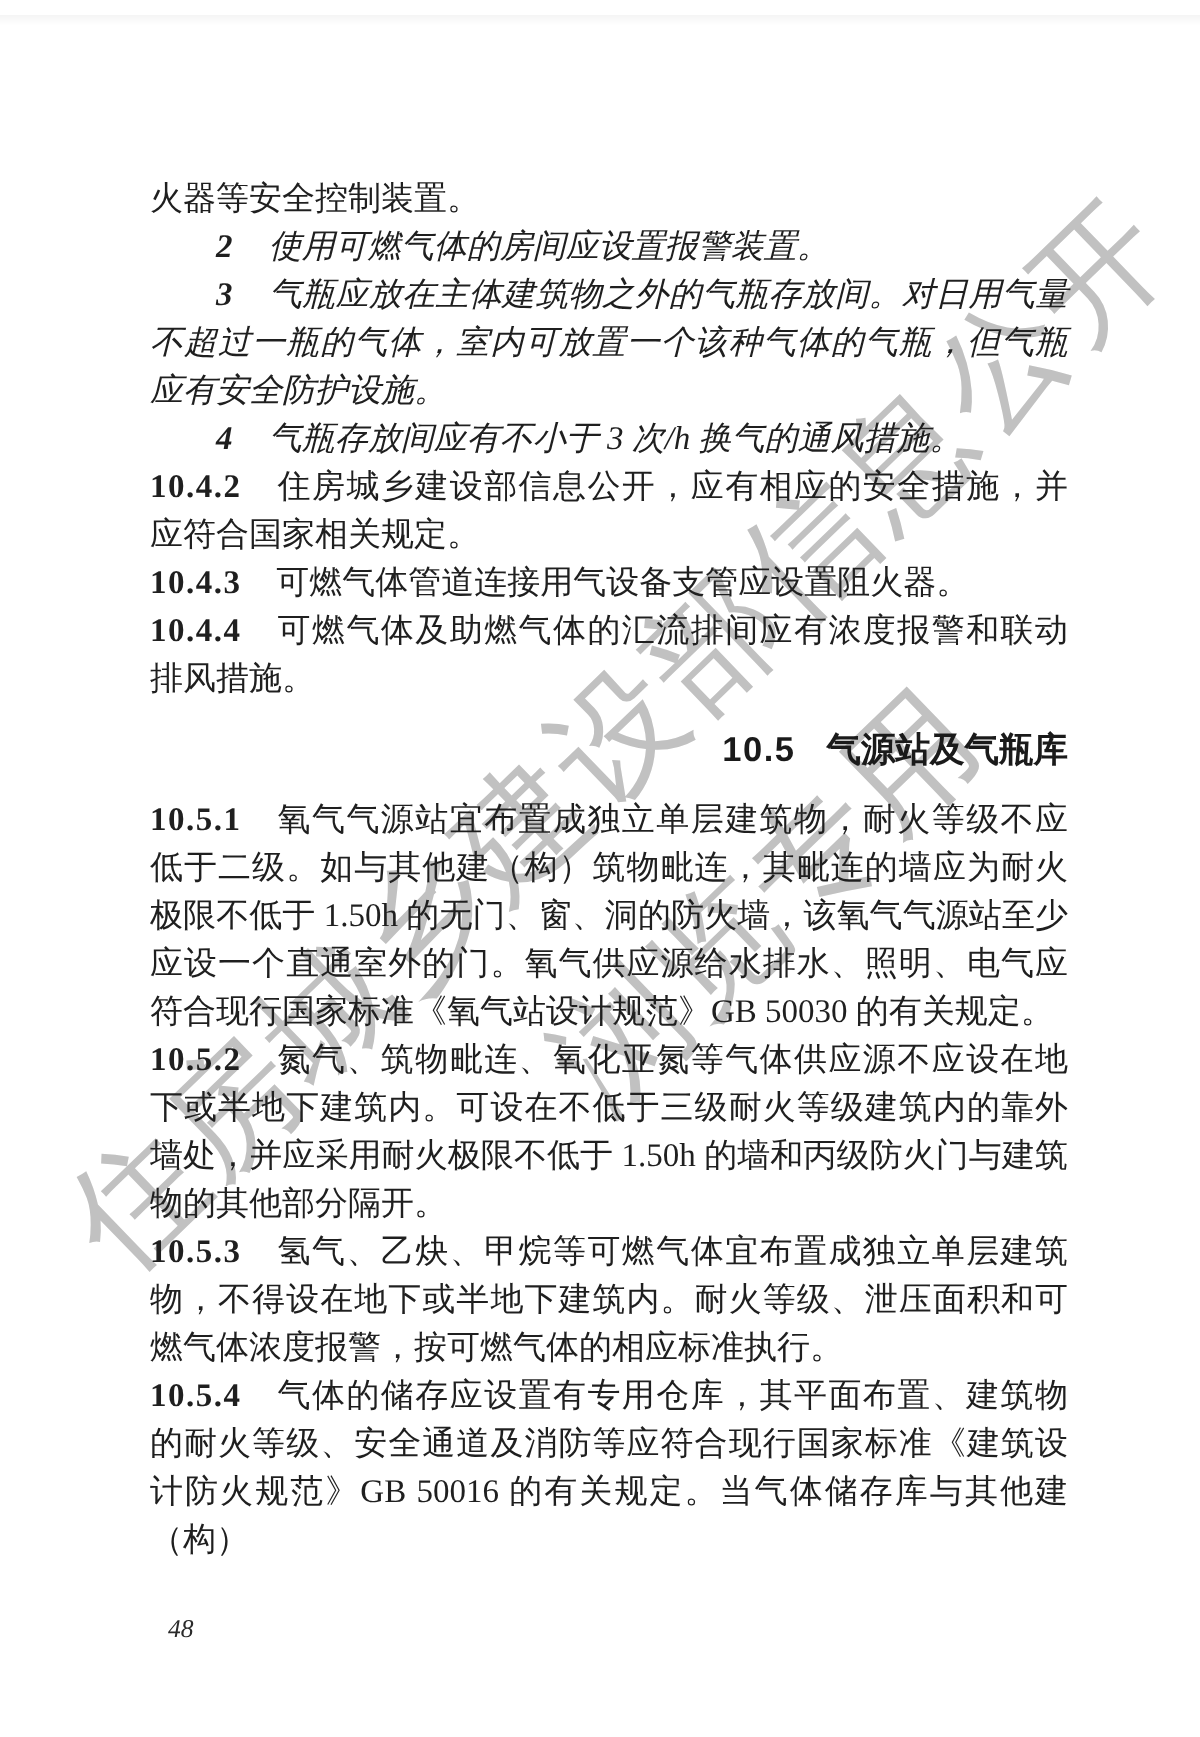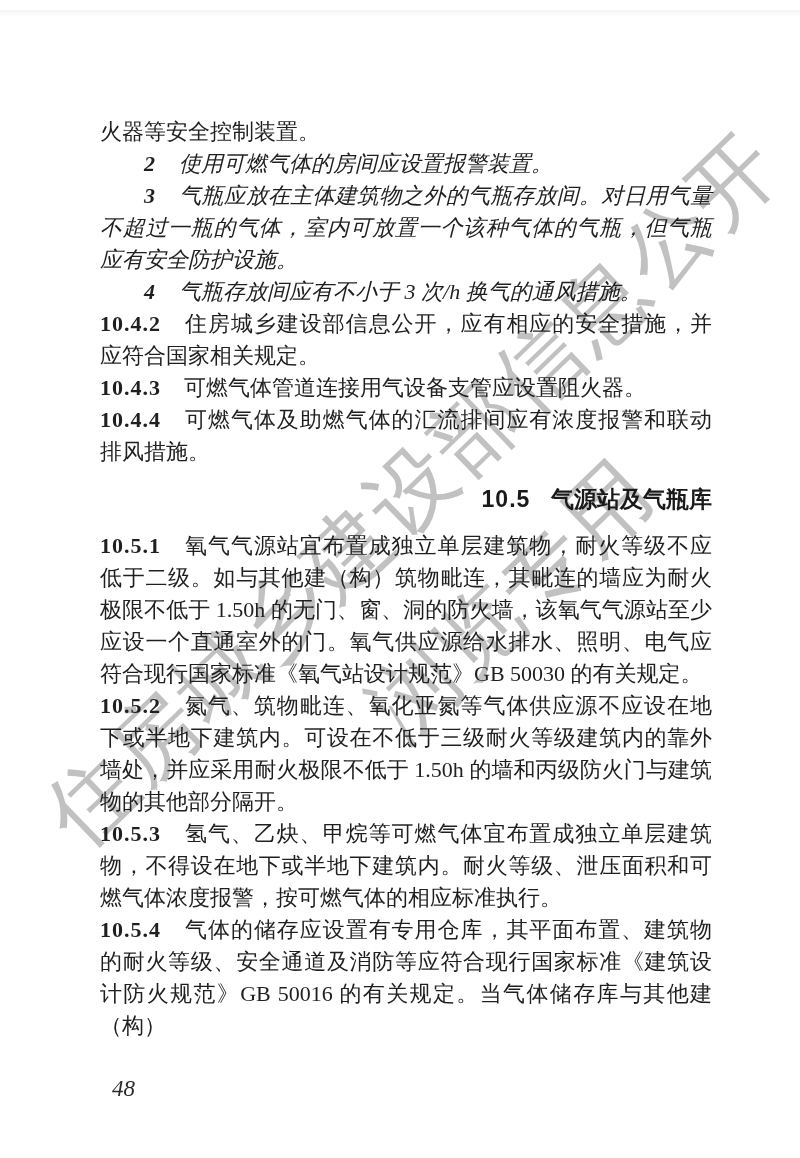--- a/index.html
+++ b/index.html
@@ -63,21 +63,21 @@
     font-weight: bold;
     font-family: "Liberation Sans", "DejaVu Sans", sans-serif;
     color: #1a1a1a;
   }
   .heading .hnum { margin-right: 0.9em; letter-spacing: 1px; }
   .pageno {
     position: absolute;
     z-index: 2;
     left: 112px;
     top: 1076px;
-    font-size: 23px;
+    font-size: 17px;
     font-style: italic;
     color: #2a2a2a;
   }
 </style>
 </head>
 <body>
 
 <div class="page">
 
   <div class="scan-edge-top"></div>

